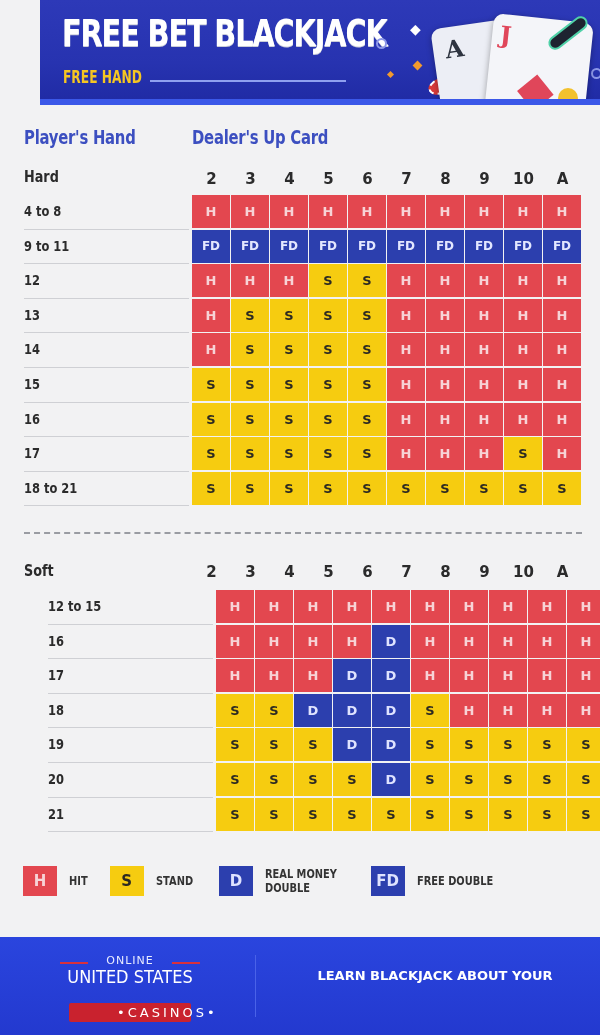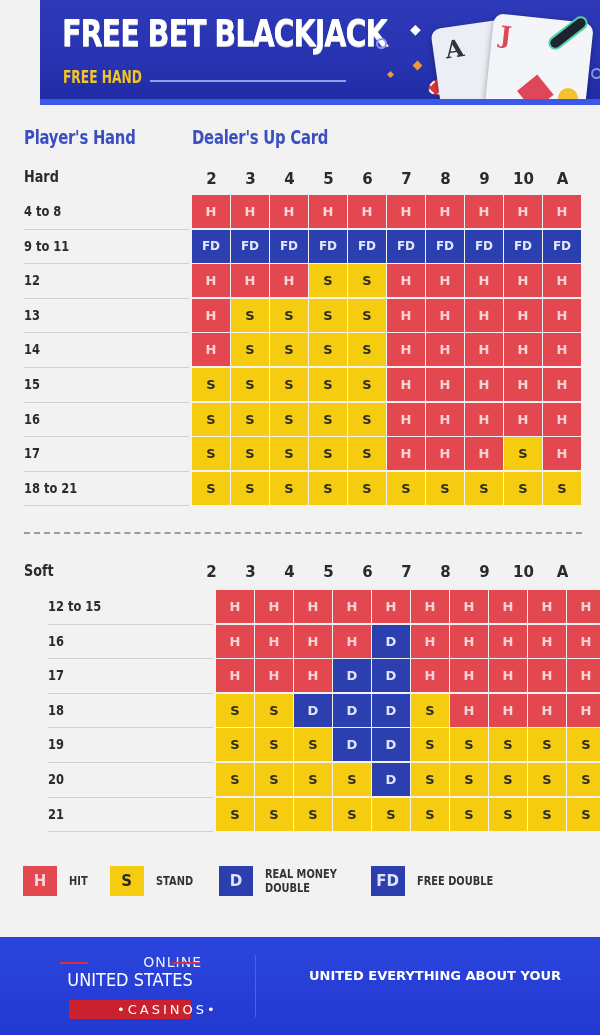--- a/index.html
+++ b/index.html
@@ -64,25 +64,25 @@
   .legend-swatch.H { background: #e3474f; color: #f7d3d6; }
   .legend-swatch.S { background: #f6cc10; color: #2c2a22; }
   .legend-swatch.D, .legend-swatch.FD { background: #2c3fae; color: #dfe3ff; }
   .legend-text { margin-left: 12px; color: #333; font-family: "DejaVu Sans", sans-serif; font-weight: bold; font-size: 12px;
     transform: scaleX(0.82); transform-origin: left center; line-height: 14px; white-space: nowrap; }
 
   
   .footer { position: absolute; left: 0; top: 937px; width: 600px; height: 98px; background: linear-gradient(180deg,#2a45de 0%, #2339cf 100%); }
   .footer-divider { position: absolute; left: 255px; top: 18px; width: 1px; height: 62px; background: #4a62e8; }
   .logo { position: absolute; left: 58px; top: 17px; width: 144px; text-align: center; }
-  .logo-online { color: #e9ecff; font-family: "DejaVu Sans", sans-serif; font-size: 14px; letter-spacing: 1px; position: relative; text-align: right; }
+  .logo-online { color: #e9ecff; font-family: "DejaVu Sans", sans-serif; font-size: 11px; letter-spacing: 1px; position: relative; }
   .logo-online::before, .logo-online::after { content: ""; position: absolute; top: 8px; width: 28px; height: 2px; background: #d9313c; }
   .logo-online::before { left: 2px; } .logo-online::after { right: 2px; }
   .logo-us { color: #ffffff; font-family: "DejaVu Sans", sans-serif; font-size: 17px; line-height: 20px; transform: scaleX(0.95); }
-  .logo-casinos { margin: 10px auto 0; width: 122px; background: #c9222e; color: #fff; font-family: "DejaVu Sans", sans-serif;
+  .logo-casinos { margin: 16px auto 0; width: 122px; background: #c9222e; color: #fff; font-family: "DejaVu Sans", sans-serif;
     font-size: 13px; letter-spacing: 3px; line-height: 19px; border-radius: 2px; padding-left: 48px; }
   .cta { position: absolute; left: 300px; top: 29px; width: 270px; text-align: center; font-family: "DejaVu Sans", sans-serif;
     font-weight: bold; font-size: 13px; line-height: 20px; color: #ffffff; }
   .cta .accent { color: #f3b43c; }
 </style>
 </head>
 <body>
 
 <div class="header">
   <div class="title">FREE BET BLACKJACK</div>
@@ -424,15 +424,15 @@
 </div>
 
 <div class="footer">
   <div class="logo">
     <div class="logo-online">ONLINE</div>
     <div class="logo-us">UNITED STATES</div>
     <div class="logo-casinos">•CASINOS•</div>
   </div>
   <div class="footer-divider"></div>
   <div class="cta">
-    <div>UNITED EVERYTHING ABOUT YOUR</div>
+    <div>LEARN BLACKJACK ABOUT YOUR</div>
   </div>
 </div>
 
 </body></html>

